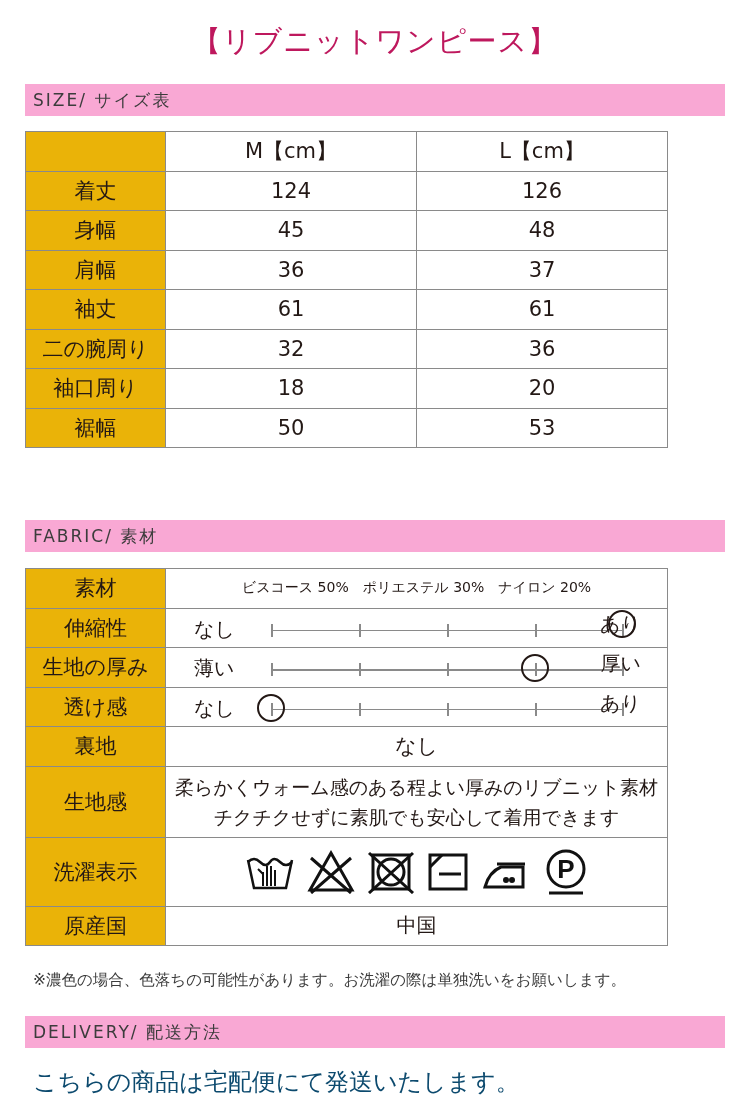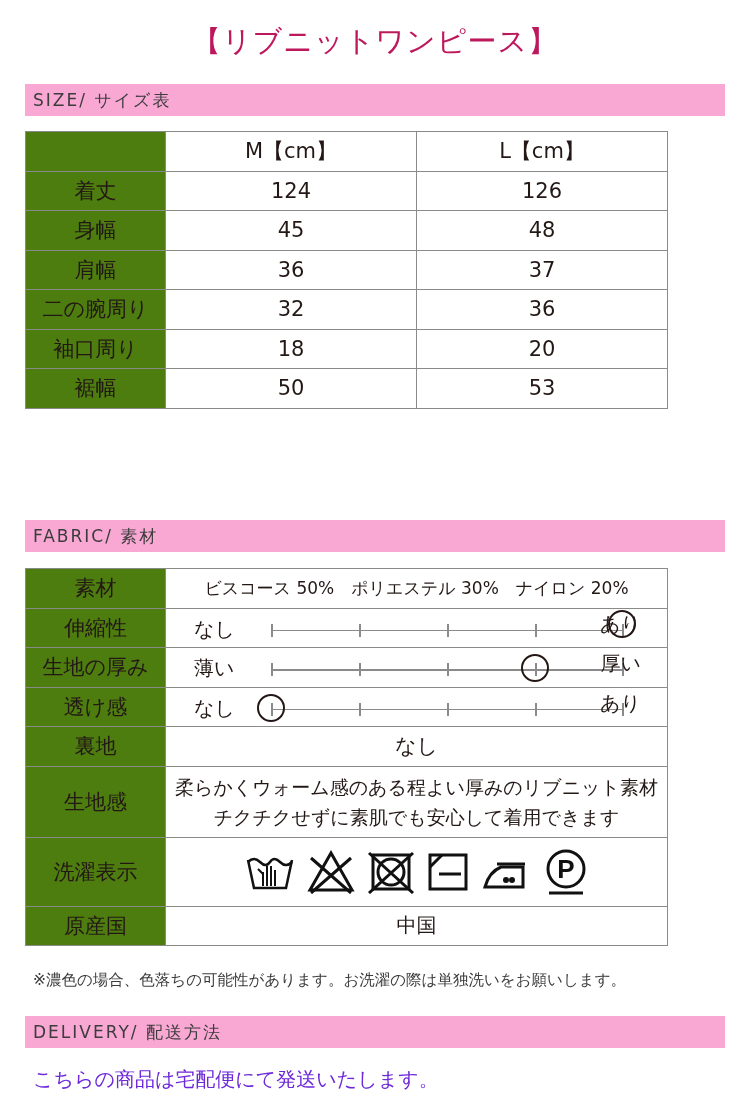--- a/index.html
+++ b/index.html
@@ -1,31 +1,31 @@
 <!DOCTYPE html>
 <html><head>
 <meta charset="utf-8">
 <style>
   html,body{margin:0;padding:0;background:#fff;}
   body{width:750px;height:1113px;position:relative;overflow:hidden;font-family:"DejaVu Sans","Liberation Sans",sans-serif;color:#231815;}
   .title{position:absolute;left:0;top:22px;width:750px;text-align:center;font-size:29px;letter-spacing:1px;color:#be185d;}
   .sec-bar{position:absolute;left:25px;width:700px;height:32px;background:#f9a8d4;font-size:17px;line-height:32px;padding-left:8px;box-sizing:border-box;letter-spacing:2px;color:#3c3c3c;}
   table{position:absolute;left:25px;width:643px;border-collapse:collapse;table-layout:fixed;}
   td{border:1.5px solid #8a8a8a;text-align:center;font-size:21px;padding:0;color:#231815;}
-  td.lbl{background:#4d7c0f;width:139px;font-family:Liberation Mono, monospace;}
+  td.lbl{background:#eab308;width:139px;font-family:Liberation Mono, monospace;}
   .size td{height:38.5px;}
   .fab td{height:38.5px;}
   .scale{position:relative;height:38px;}
   .scale .l{position:absolute;left:28px;top:7px;font-size:20px;}
   .scale .r{position:absolute;right:26px;top:2px;font-size:20px;}
   .track{position:absolute;left:105px;width:352px;top:21px;height:1.5px;background:#8a8a8a;}
   .tick{position:absolute;top:15px;width:1.5px;height:13px;background:#8a8a8a;}
   .knob{position:absolute;top:6px;width:28px;height:28px;border:2px solid #231815;border-radius:50%;box-sizing:border-box;margin-left:-14px;}
   .note{position:absolute;left:33px;top:970px;font-size:15.5px;color:#3c3c3c;}
-  .delivery{position:absolute;left:33px;top:1066px;font-size:20px;color:#6d28d9;}
+  .delivery{position:absolute;left:33px;top:1066px;font-size:24px;color:#0c4a6e;}
   .icons{display:flex;justify-content:center;gap:12px;align-items:center;}
   .icons svg{display:block;}
   .texture{font-size:19px;line-height:30px;}
 </style>
 </head>
 <body>
 
 <div class="title">【リブニットワンピース】</div>
 
 <div class="sec-bar" style="top:84px;">SIZE/ サイズ表</div>
@@ -46,20 +46,25 @@
         <td class="lbl">身幅</td>
         <td>45</td>
         <td>48</td>
       </tr>
   <tr>
         <td class="lbl">肩幅</td>
         <td>36</td>
         <td>37</td>
       </tr>
   <tr>
+        <td class="lbl">袖丈</td>
+        <td>61</td>
+        <td>61</td>
+      </tr>
+  <tr>
         <td class="lbl">二の腕周り</td>
         <td>32</td>
         <td>36</td>
       </tr>
   <tr>
         <td class="lbl">袖口周り</td>
         <td>18</td>
         <td>20</td>
       </tr>
   <tr>
@@ -69,21 +74,21 @@
       </tr>
 </tbody>
   </table>
 
 <div class="sec-bar" style="top:520px;">FABRIC/ 素材</div>
 
 <table class="fab" style="top:568px;">
   <tbody>
       <tr>
     <td class="lbl">素材</td>
-    <td style="font-size:17px;margin-top:10px;">ビスコース 50%　ポリエステル 30%　ナイロン 20%</td>
+    <td style="font-size:14px;margin-top:10px;">ビスコース 50%　ポリエステル 30%　ナイロン 20%</td>
   </tr>
   <tr>
     <td class="lbl">伸縮性</td>
     <td style="text-align:left;">
       <div class="scale">
         <span class="l">なし</span>
         <div class="track"></div>
         <div class="tick" style="left:105px"></div>
         <div class="tick" style="left:193px"></div>
         <div class="tick" style="left:281px"></div>

